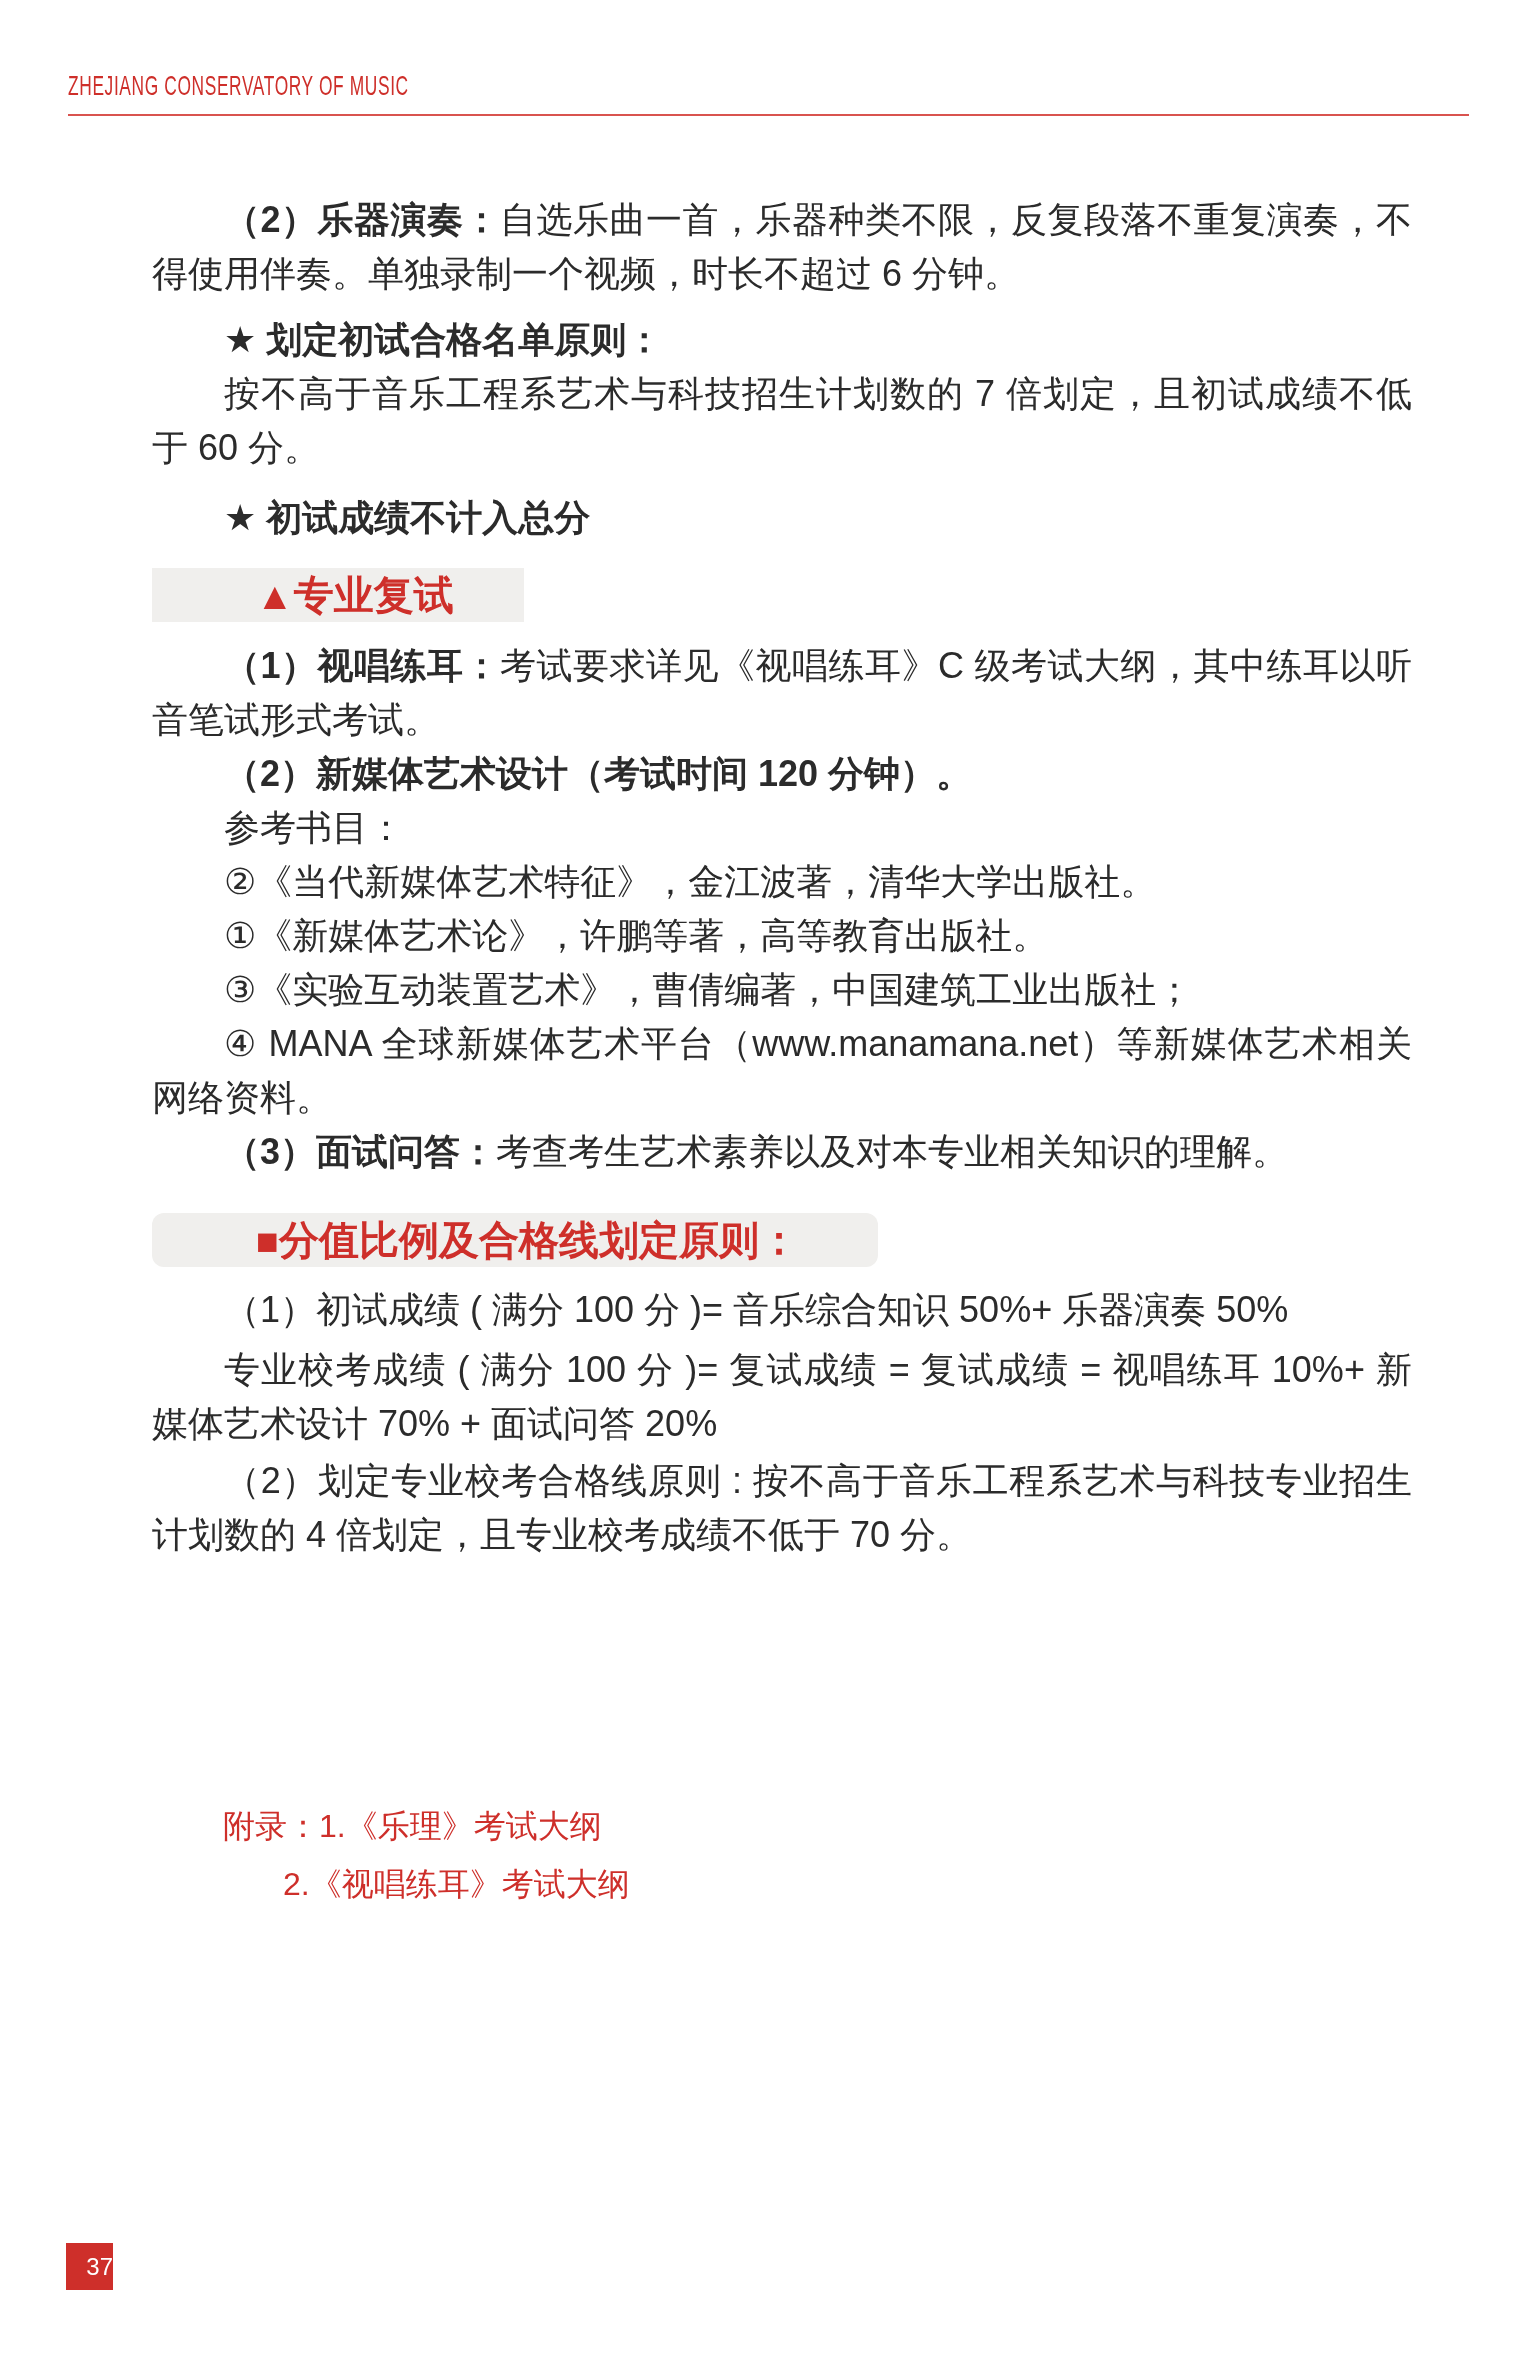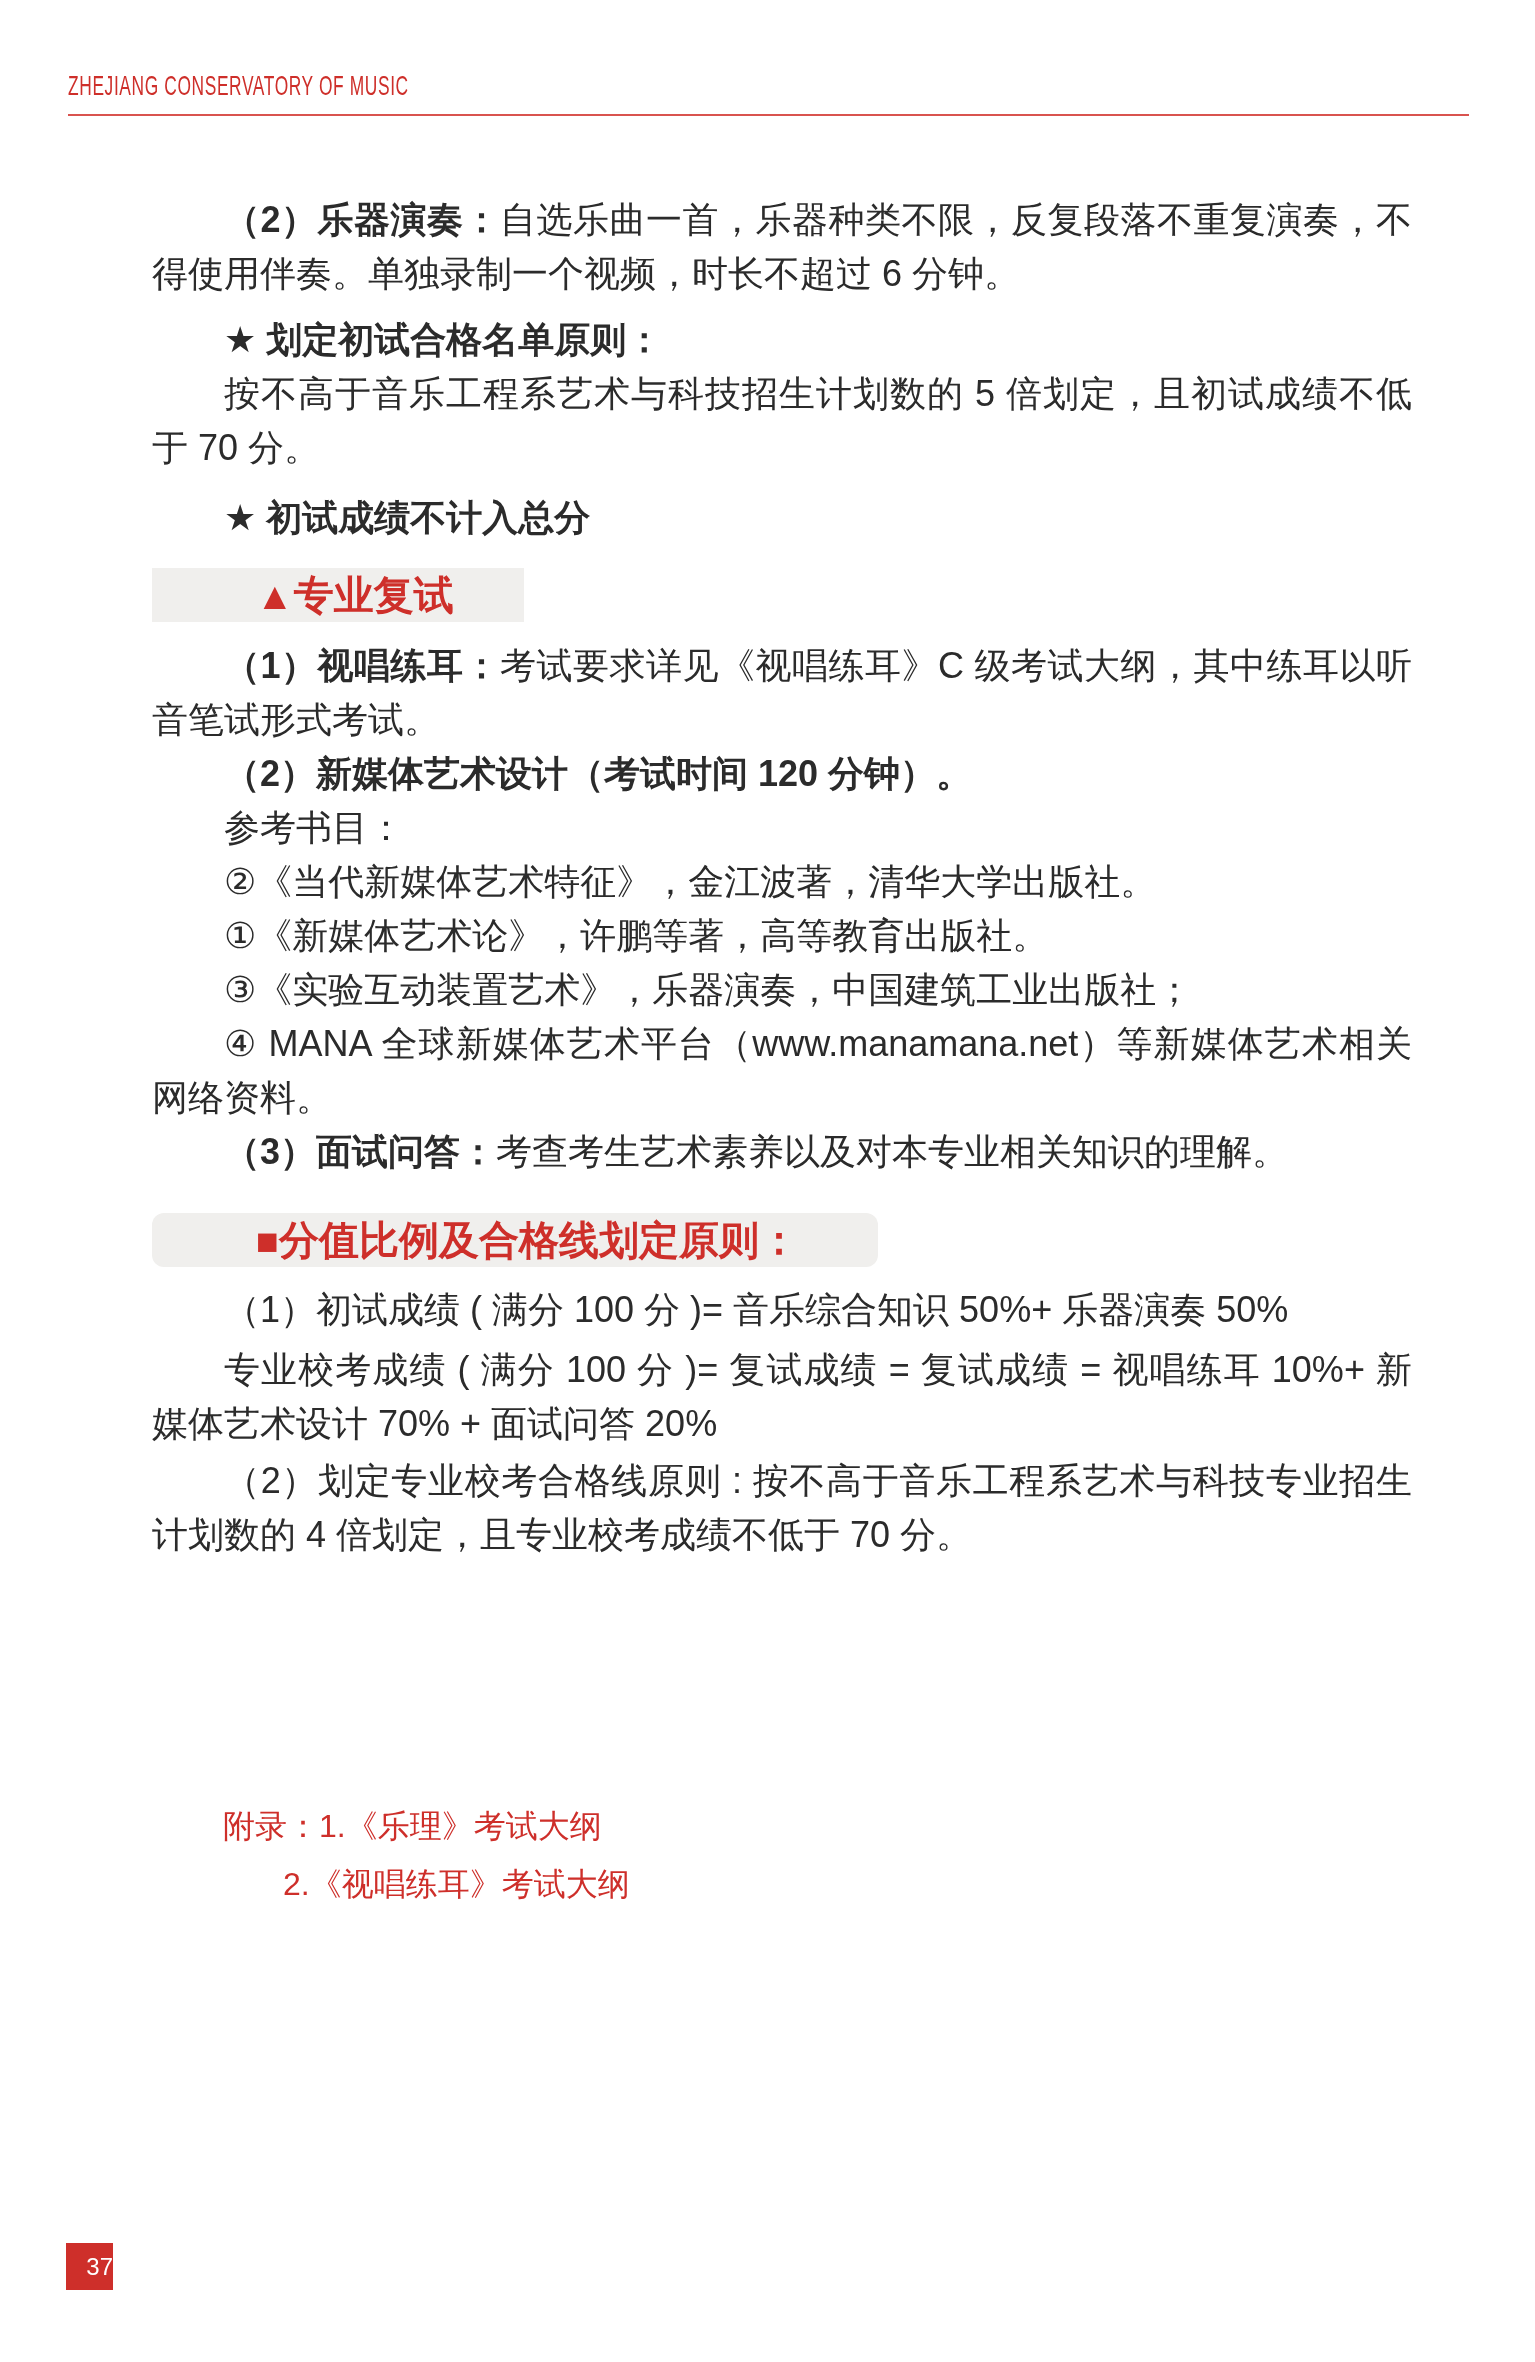--- a/index.html
+++ b/index.html
@@ -57,35 +57,35 @@
 
   <div class="header-title">ZHEJIANG CONSERVATORY OF MUSIC</div>
   <div class="header-rule"></div>
 
   <div class="main">
 
     <p class="indent"><span class="b">（2）乐器演奏：</span><span>自选乐曲一首，乐器种类不限，反复段落不重复演奏，不得使用伴奏。单独录制一个视频，时长不超过 6 分钟。</span></p>
 
     <p class="pl b" style="margin-top:12px;">★ 划定初试合格名单原则：</p>
 
-    <p class="indent">按不高于音乐工程系艺术与科技招生计划数的 5 倍划定，且初试成绩不低于 70 分。</p>
+    <p class="indent">按不高于音乐工程系艺术与科技招生计划数的 7 倍划定，且初试成绩不低于 60 分。</p>
 
     <p class="pl b" style="margin-top:16px;">★ 初试成绩不计入总分</p>
 
     <div class="sec-head" style="margin-top:23px;"><span class="marker">▲</span><span>专业复试</span></div>
 
     <p class="indent" style="margin-top:17px;"><span class="b">（1）视唱练耳：</span><span>考试要求详见《视唱练耳》C 级考试大纲，其中练耳以听音笔试形式考试。</span></p>
 
     <p class="pl b">（2）新媒体艺术设计（考试时间 120 分钟）。</p>
 
     <p class="pl">参考书目：</p>
 
     <p class="pl">②《当代新媒体艺术特征》，金江波著，清华大学出版社。</p>
     <p class="pl">①《新媒体艺术论》，许鹏等著，高等教育出版社。</p>
-    <p class="pl">③《实验互动装置艺术》，乐器演奏，中国建筑工业出版社；</p>
+    <p class="pl">③《实验互动装置艺术》，曹倩编著，中国建筑工业出版社；</p>
     <p class="indent">④ MANA 全球新媒体艺术平台（www.manamana.net）等新媒体艺术相关网络资料。</p>
 
     <p class="indent"><span class="b">（3）面试问答：</span><span>考查考生艺术素养以及对本专业相关知识的理解。</span></p>
 
     <div class="sec-head wide" style="margin-top:34px;border-radius:12px;"><span class="marker">■</span><span>分值比例及合格线划定原则：</span></div>
 
     <p class="pl" style="margin-top:16px;">（1）初试成绩 ( 满分 100 分 )= 音乐综合知识 50%+ 乐器演奏 50%</p>
 
     <p class="indent" style="margin-top:6px;">专业校考成绩 ( 满分 100 分 )= 复试成绩 = 复试成绩 = 视唱练耳 10%+ 新媒体艺术设计 70% + 面试问答 20%</p>
 

